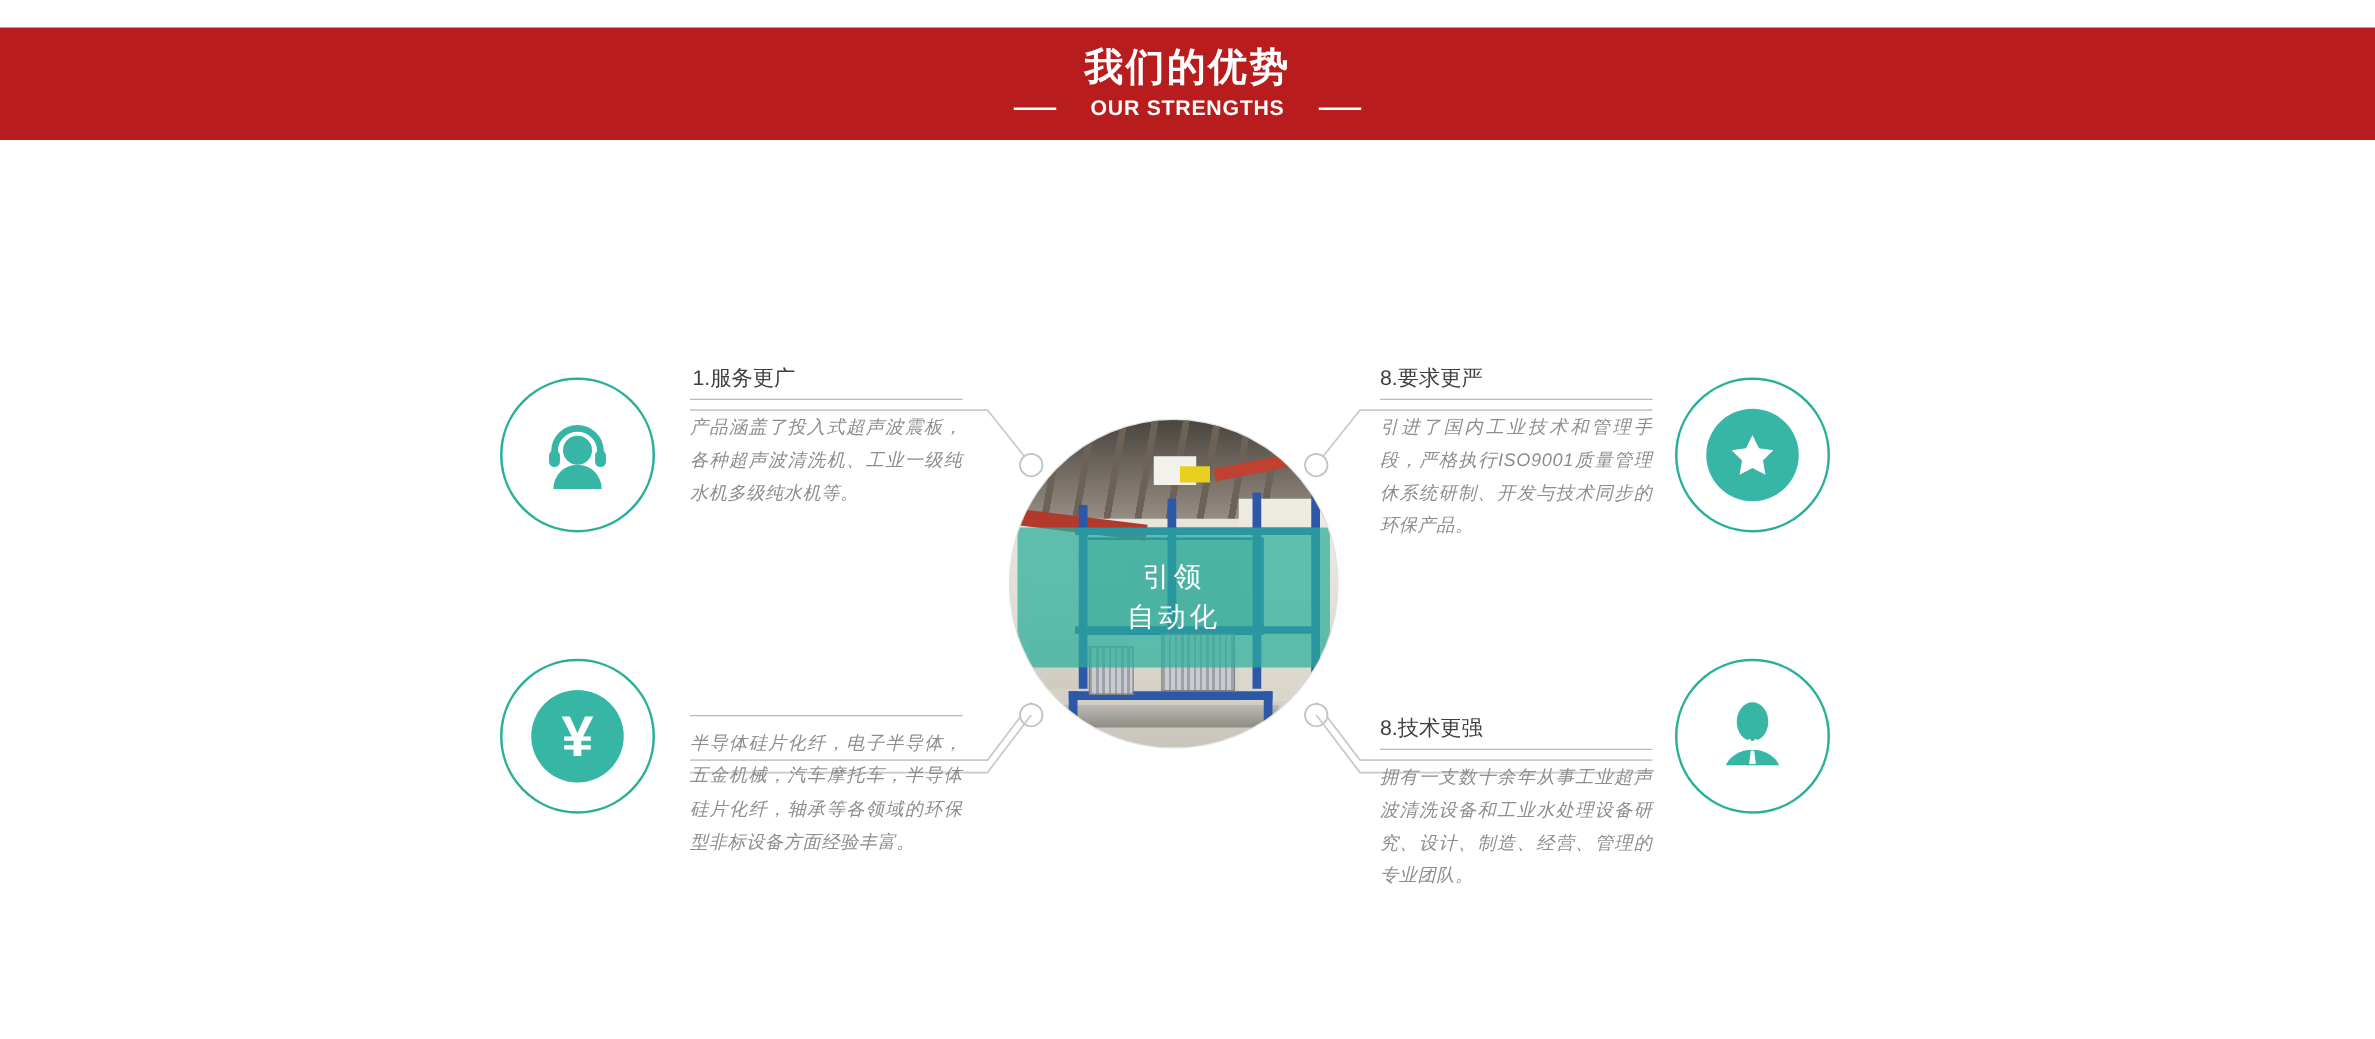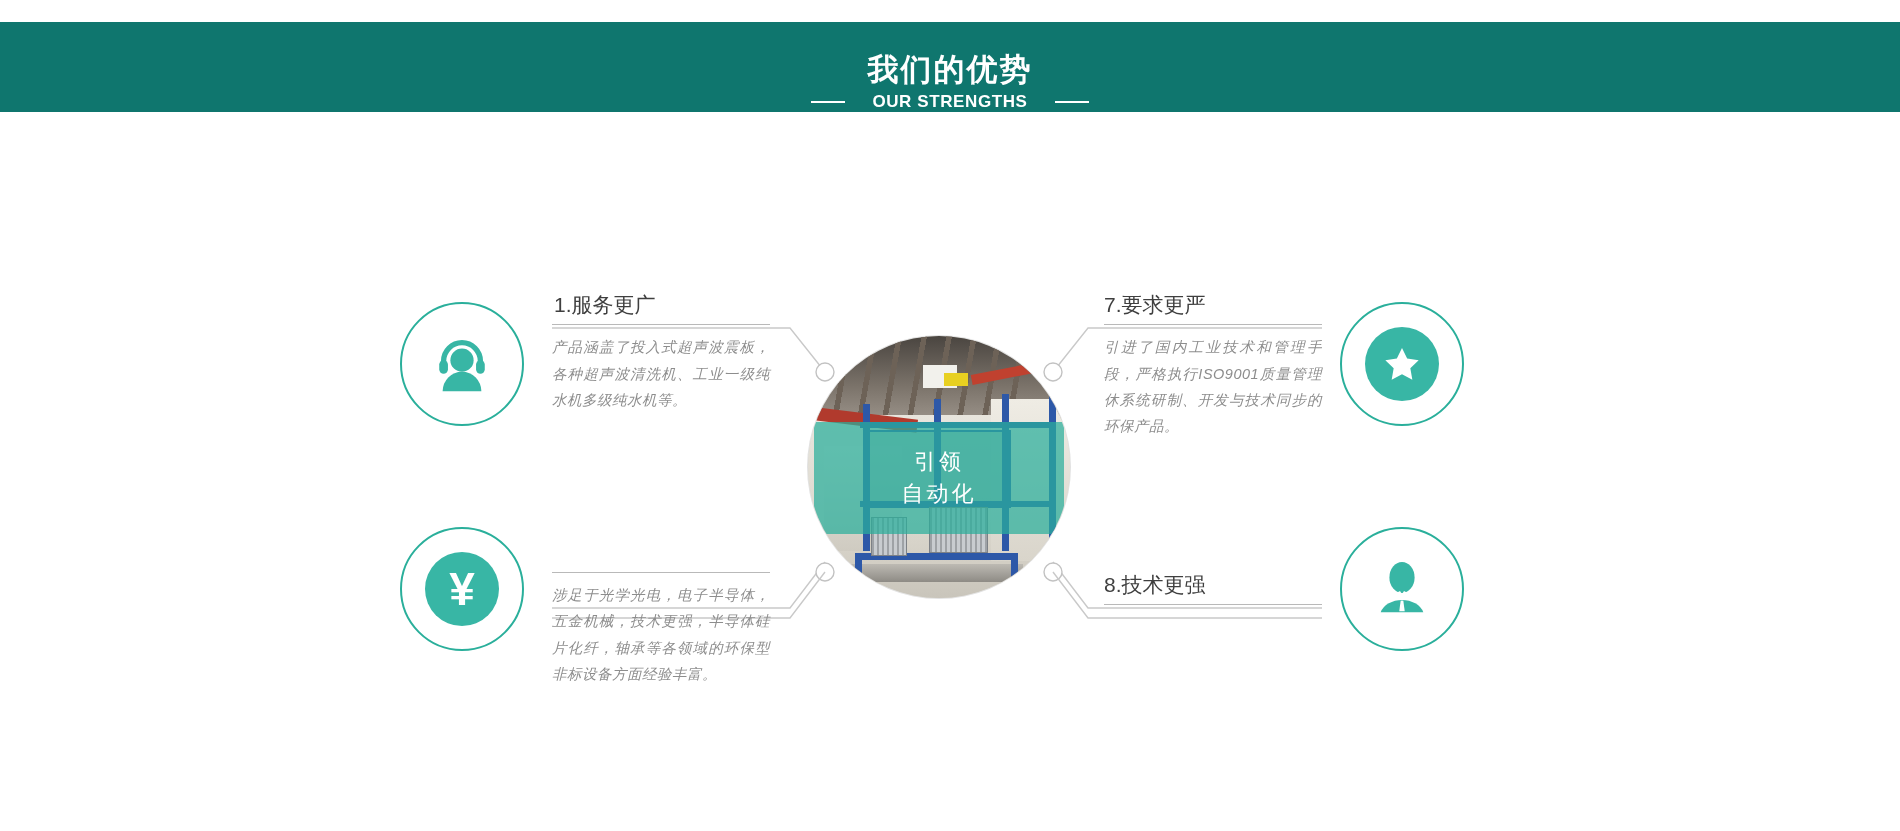--- a/index.html
+++ b/index.html
@@ -15,25 +15,25 @@
     font-family: "Liberation Sans", "DejaVu Sans", sans-serif;
   }
 
   
   .banner {
     position: absolute;
     left: 0;
     top: 22px;
     width: 1900px;
     height: 90px;
-    background: #0f766e;
+    background: #b91c1c;
     display: flex;
     flex-direction: column;
     align-items: center;
-    justify-content: flex-end;
+    justify-content: center;
   }
   .banner-title {
     color: #ffffff;
     font-size: 31px;
     font-weight: bold;
     letter-spacing: 2px;
     line-height: 1.1;
     margin-bottom: 5px;
   }
   .banner-sub-row {
@@ -238,21 +238,21 @@
     line-height: 1;
     font-family: "Liberation Sans", "DejaVu Sans", sans-serif;
   }
 
   
   .feature {
     position: absolute;
     width: 218px;
   }
   .feature-title {
-    font-size: 21px;
+    font-size: 17px;
     color: #3f3f3f;
     line-height: 1.25;
     white-space: nowrap;
     padding-bottom: 6px;
   }
   .feature-divider {
     width: 100%;
     height: 1px;
     background: #b9b9b9;
   }
@@ -371,28 +371,29 @@
     </div>
   </div>
 
   <div class="feature feat-1">
     <div class="feature-title">1.服务更广</div>
     <div class="feature-divider"></div>
     <div class="feature-body">产品涵盖了投入式超声波震板，各种超声波清洗机、工业一级纯水机多级纯水机等。</div>
   </div>
 
   <div class="feature feat-2">
-    <div class="feature-title">7.要求更严</div>
+    <div class="feature-title">8.要求更严</div>
     <div class="feature-divider"></div>
     <div class="feature-body">引进了国内工业技术和管理手段，严格执行ISO9001质量管理休系统研制、开发与技术同步的环保产品。</div>
   </div>
 
   <div class="feature feat-3">
     <div class="feature-divider"></div>
-    <div class="feature-body">涉足于光学光电，电子半导体，五金机械，技术更强，半导体硅片化纤，轴承等各领域的环保型非标设备方面经验丰富。</div>
+    <div class="feature-body">半导体硅片化纤，电子半导体，五金机械，汽车摩托车，半导体硅片化纤，轴承等各领域的环保型非标设备方面经验丰富。</div>
   </div>
 
   <div class="feature feat-4">
     <div class="feature-title">8.技术更强</div>
     <div class="feature-divider"></div>
+    <div class="feature-body">拥有一支数十余年从事工业超声波清洗设备和工业水处理设备研究、设计、制造、经营、管理的专业团队。</div>
   </div>
 
 </div>
 
 </body></html>

